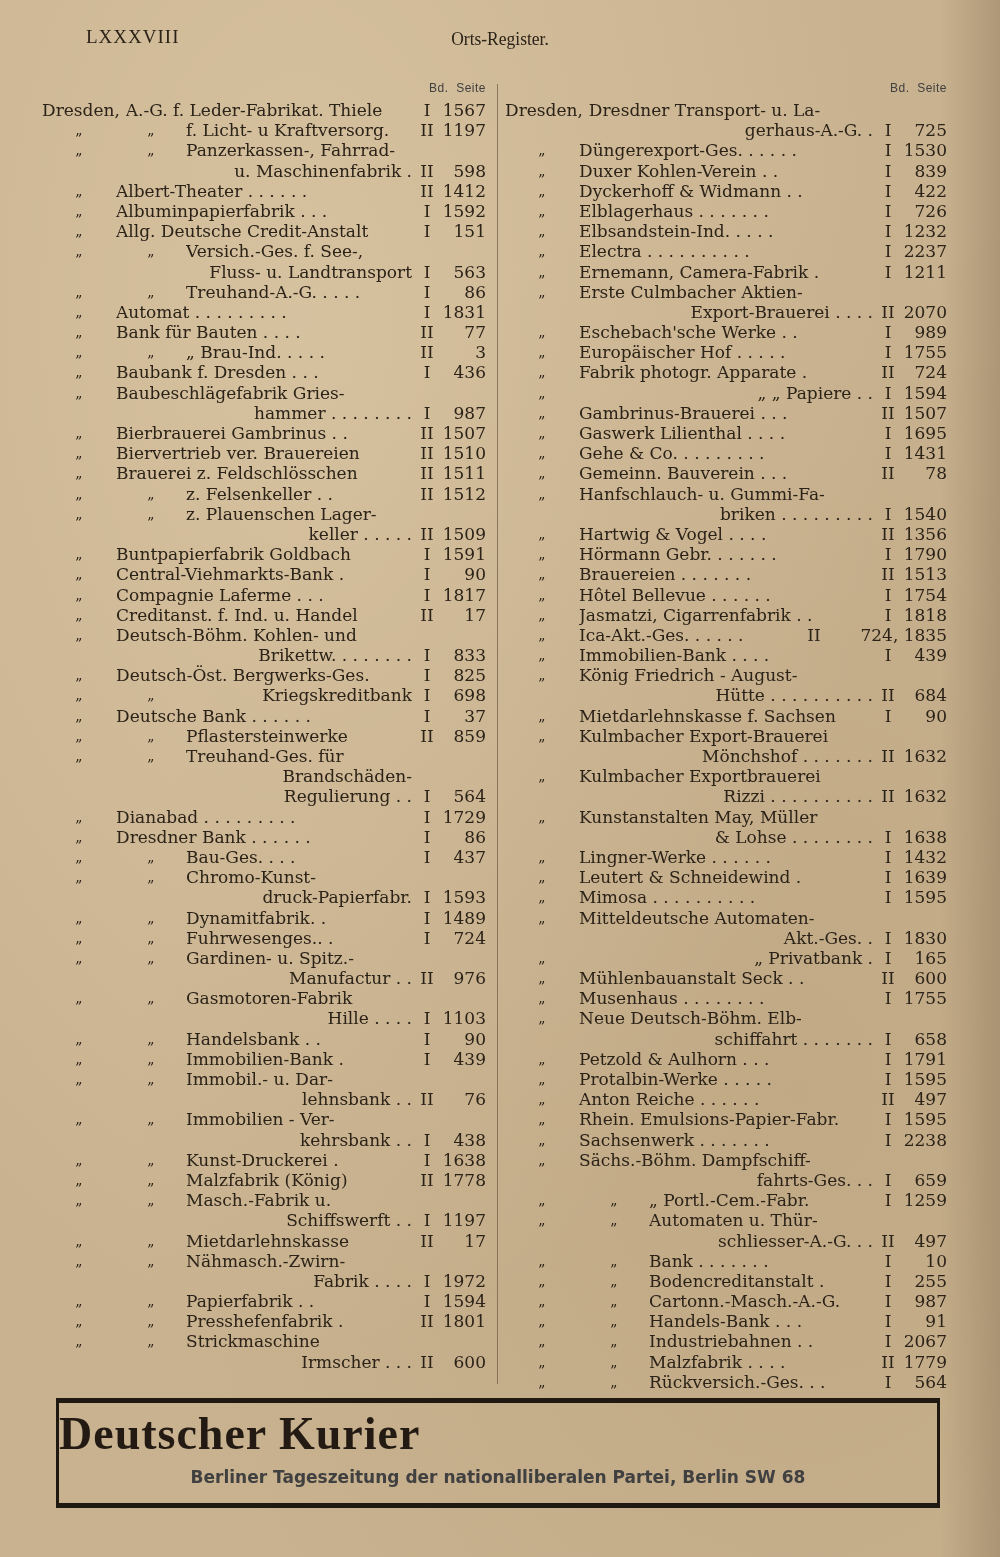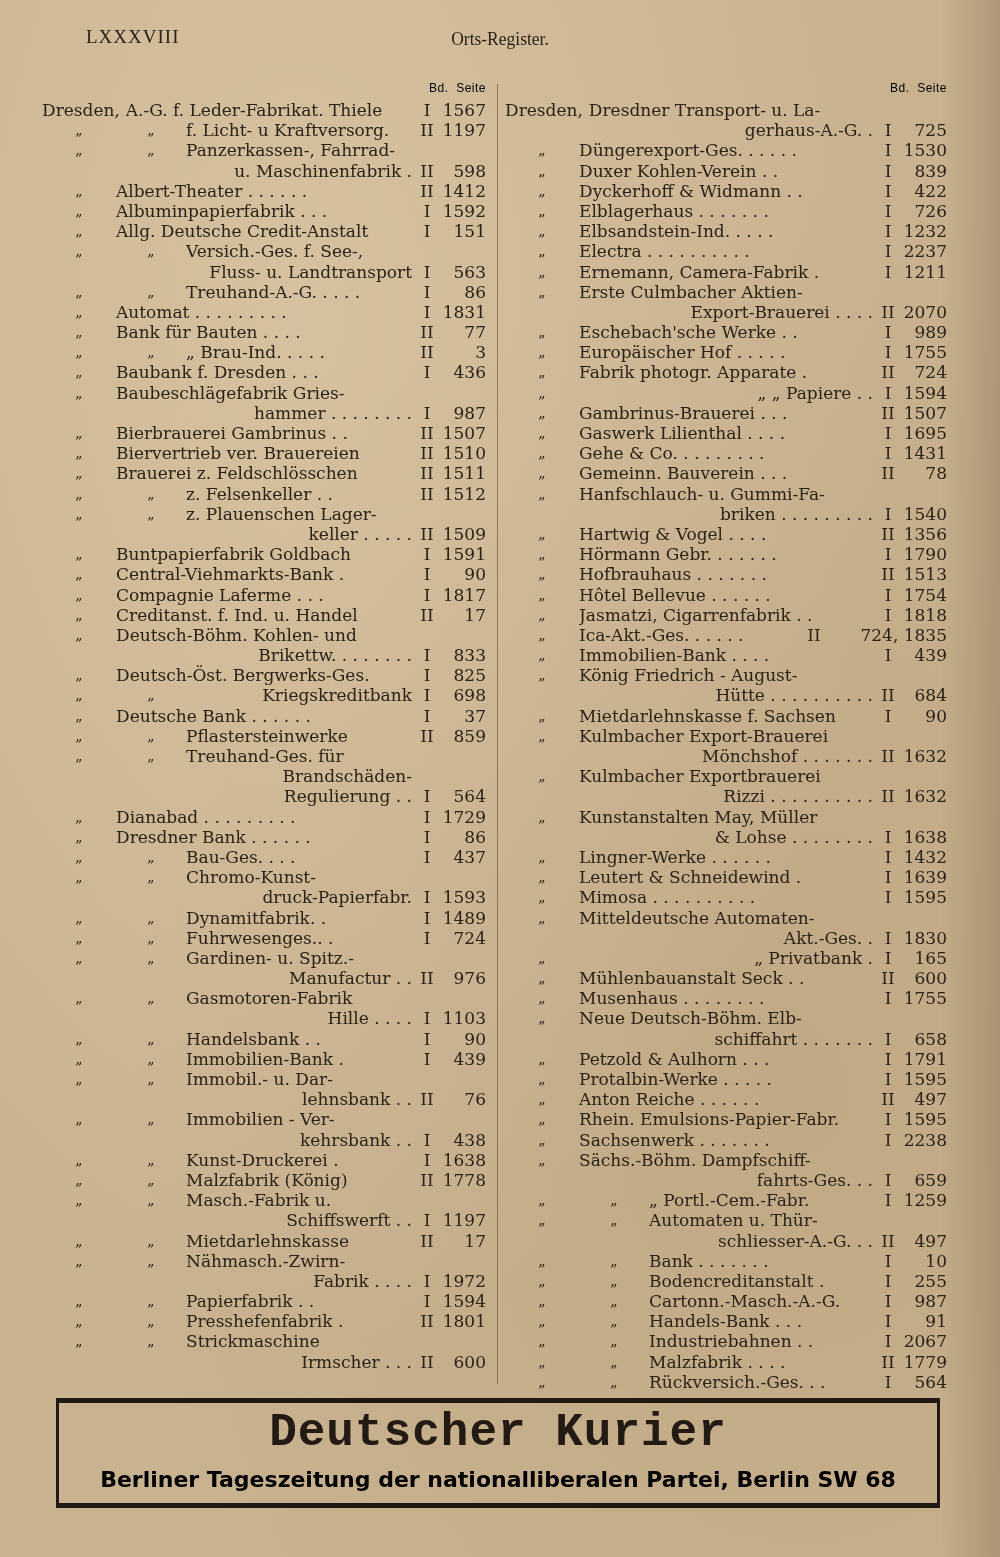--- a/index.html
+++ b/index.html
@@ -31,43 +31,43 @@
   }
   .col.left { left: 42px; }
   .col.right { left: 505px; width: 448px; }
   .col-divider {
     position: absolute; left: 497px; top: 84px; height: 1300px; width: 1px;
     background: #6b5a44; opacity: 0.7;
   }
   .col-head {
     height: 20px; font-size: 12px; text-align: right; letter-spacing: 0.5px;
     padding-right: 6px; font-family: "Liberation Sans", sans-serif;
-    color: #000000; margin-top: 0; line-height: 16px;
+    color: #404040; margin-top: 0; line-height: 16px;
   }
   .row { display: flex; height: 20.2px; white-space: nowrap; }
   .row .ditto1 { width: 74px; text-align: center; flex: none; font-size: 14px; }
   .row .ditto2 { width: 70px; text-align: center; flex: none; font-size: 14px; }
   .row .name { flex: 1; overflow: hidden; }
   .row .name.cont { text-align: right; }
   .row .bd { width: 30px; text-align: center; flex: none; }
   .row .seite { width: 44px; text-align: right; flex: none; padding-right: 6px; }
   .row .seite.wide { width: 118px; }
   .ad-box {
     position: absolute; left: 56px; top: 1398px; width: 878px; height: 100px;
     border: 3px solid #1f1912; border-top-width: 5px; border-bottom-width: 5px;
   }
   .ad-title {
-    position: absolute; left: 0; width: 100%; top: 4px; text-align: center;
-    font-family: Liberation Mono, monospace; font-weight: bold; font-size: 46px;
+    position: absolute; left: 0; width: 100%; top: 4px; text-align: left;
+    font-family: Liberation Serif, serif; font-weight: bold; font-size: 46px;
     letter-spacing: 1px; color: #231b13;
   }
   .ad-subtitle {
     position: absolute; left: 0; width: 100%; top: 64px; text-align: center;
-    font-family: "DejaVu Sans", sans-serif; font-weight: bold; font-size: 22px;
-    color: #000000;
+    font-family: "DejaVu Sans", sans-serif; font-weight: bold; font-size: 17px;
+    color: #404040;
   }
 </style>
 </head>
 <body>
 
 <div class="page-number">LXXXVIII</div>
 <div class="running-title">Orts-Register.</div>
 
 <div class="col left">
   <div class="col-head">
@@ -625,21 +625,21 @@
         <span class="seite">1356</span>
       </div>
       <div class="row">
         <span class="ditto1">„</span>
         <span class="name">Hörmann Gebr. . . . . . .</span>
         <span class="bd">I</span>
         <span class="seite">1790</span>
       </div>
       <div class="row">
         <span class="ditto1">„</span>
-        <span class="name">Hofbrauhaus . . . . . . .</span>
+        <span class="name">Brauereien . . . . . . .</span>
         <span class="bd">II</span>
         <span class="seite">1513</span>
       </div>
       <div class="row">
         <span class="ditto1">„</span>
         <span class="name">Hôtel Bellevue . . . . . .</span>
         <span class="bd">I</span>
         <span class="seite">1754</span>
       </div>
       <div class="row">

